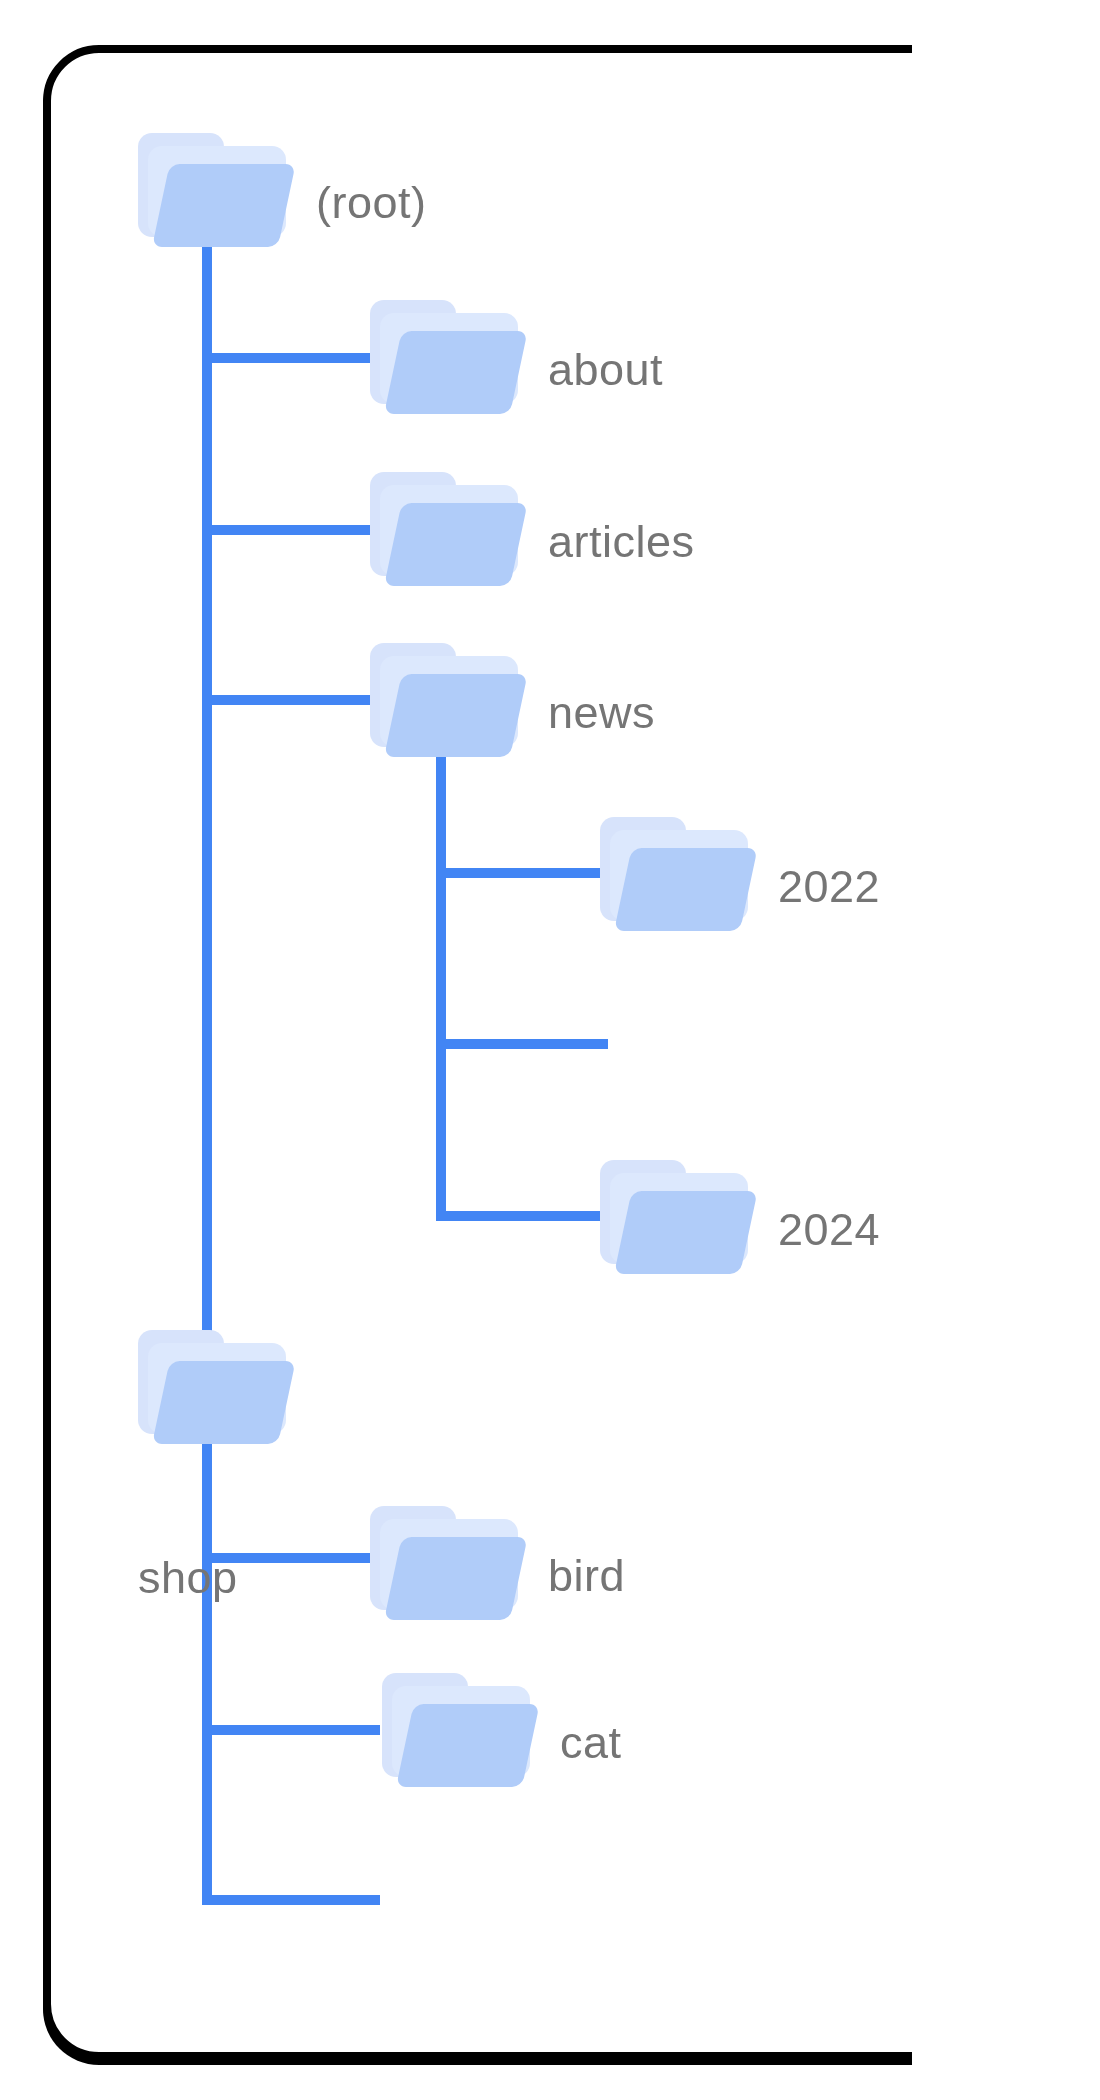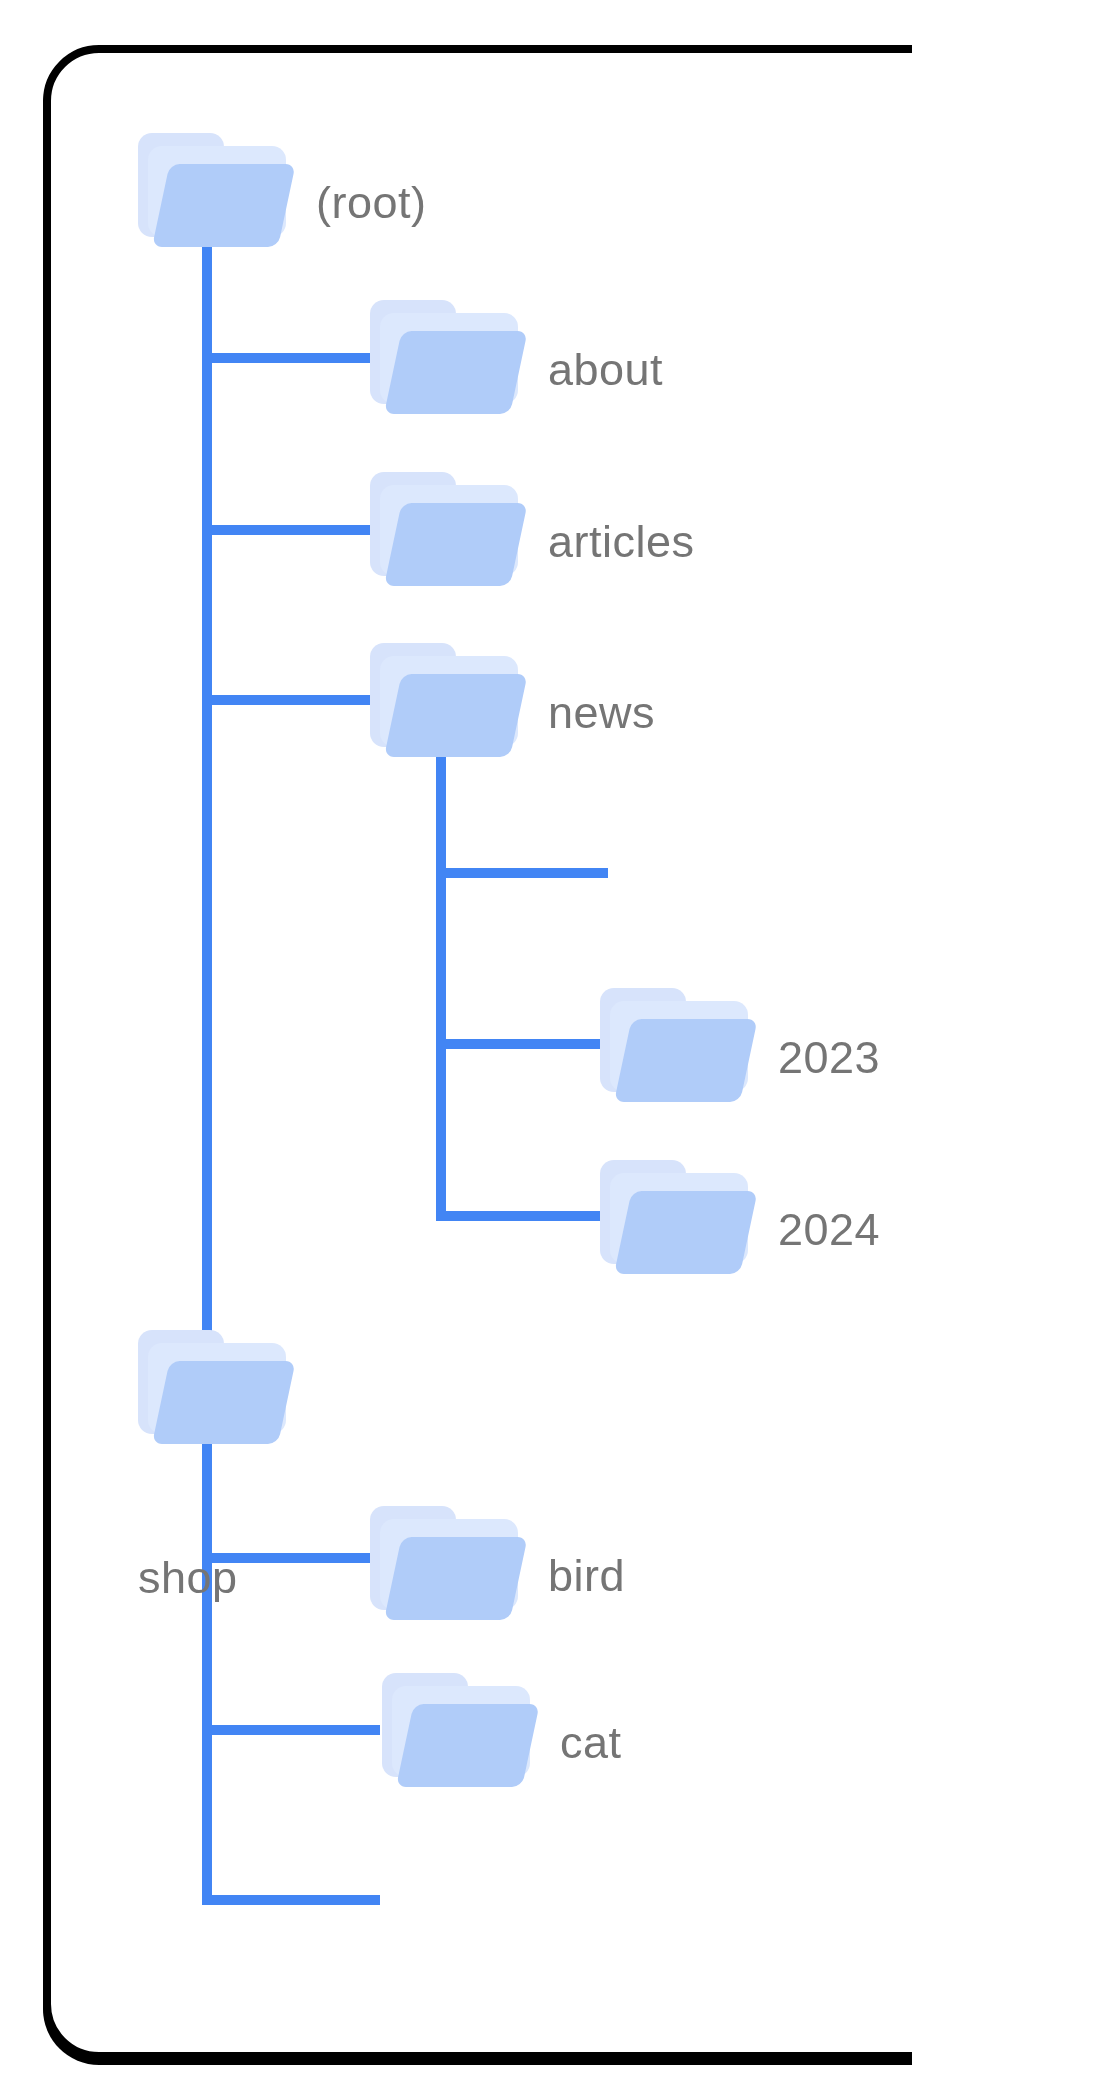--- a/index.html
+++ b/index.html
@@ -163,29 +163,29 @@
 
   <div class="node" id="node-news">
     <div class="folder">
       <div class="back"></div>
       <div class="sheet"></div>
       <div class="front"></div>
     </div>
     <div class="label">news</div>
   </div>
 
-
-  <div class="node" id="node-2023">
-    <div class="folder">
-      <div class="back"></div>
-      <div class="sheet"></div>
-      <div class="front"></div>
-    </div>
-    <div class="label">2023</div>
-  </div>
+  <div class="node" id="node-2022">
+    <div class="folder">
+      <div class="back"></div>
+      <div class="sheet"></div>
+      <div class="front"></div>
+    </div>
+    <div class="label">2022</div>
+  </div>
+
 
   <div class="node" id="node-2024">
     <div class="folder">
       <div class="back"></div>
       <div class="sheet"></div>
       <div class="front"></div>
     </div>
     <div class="label">2024</div>
   </div>
 

